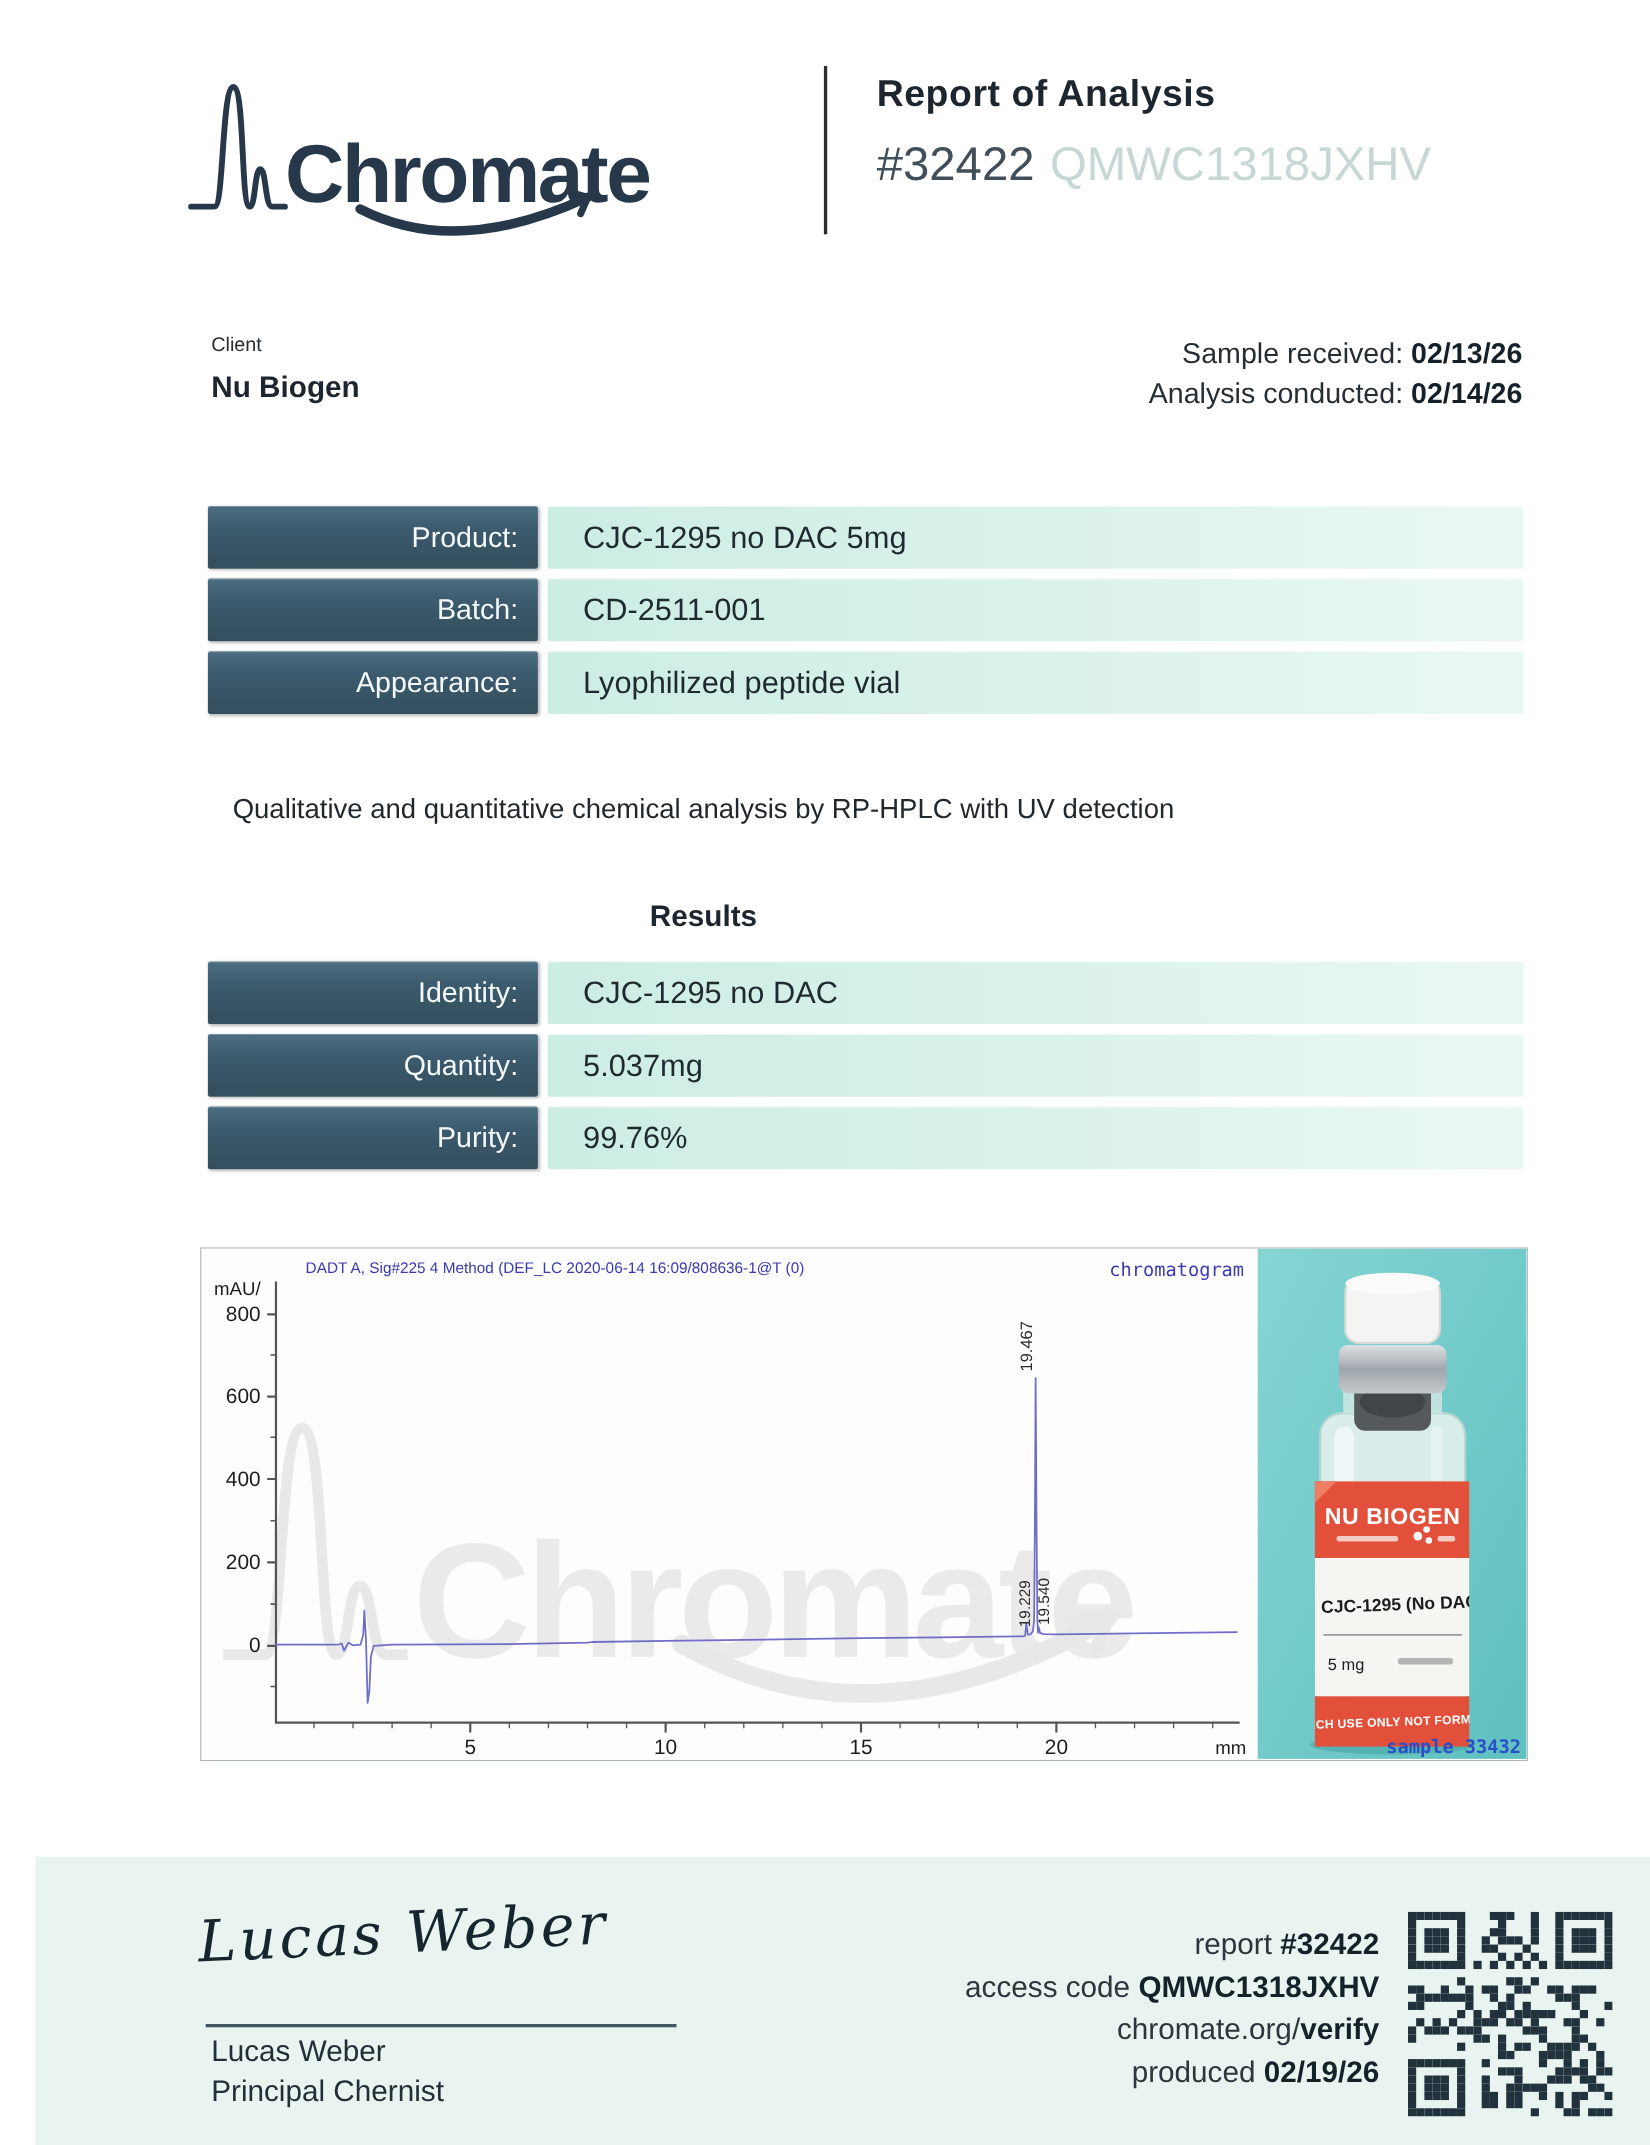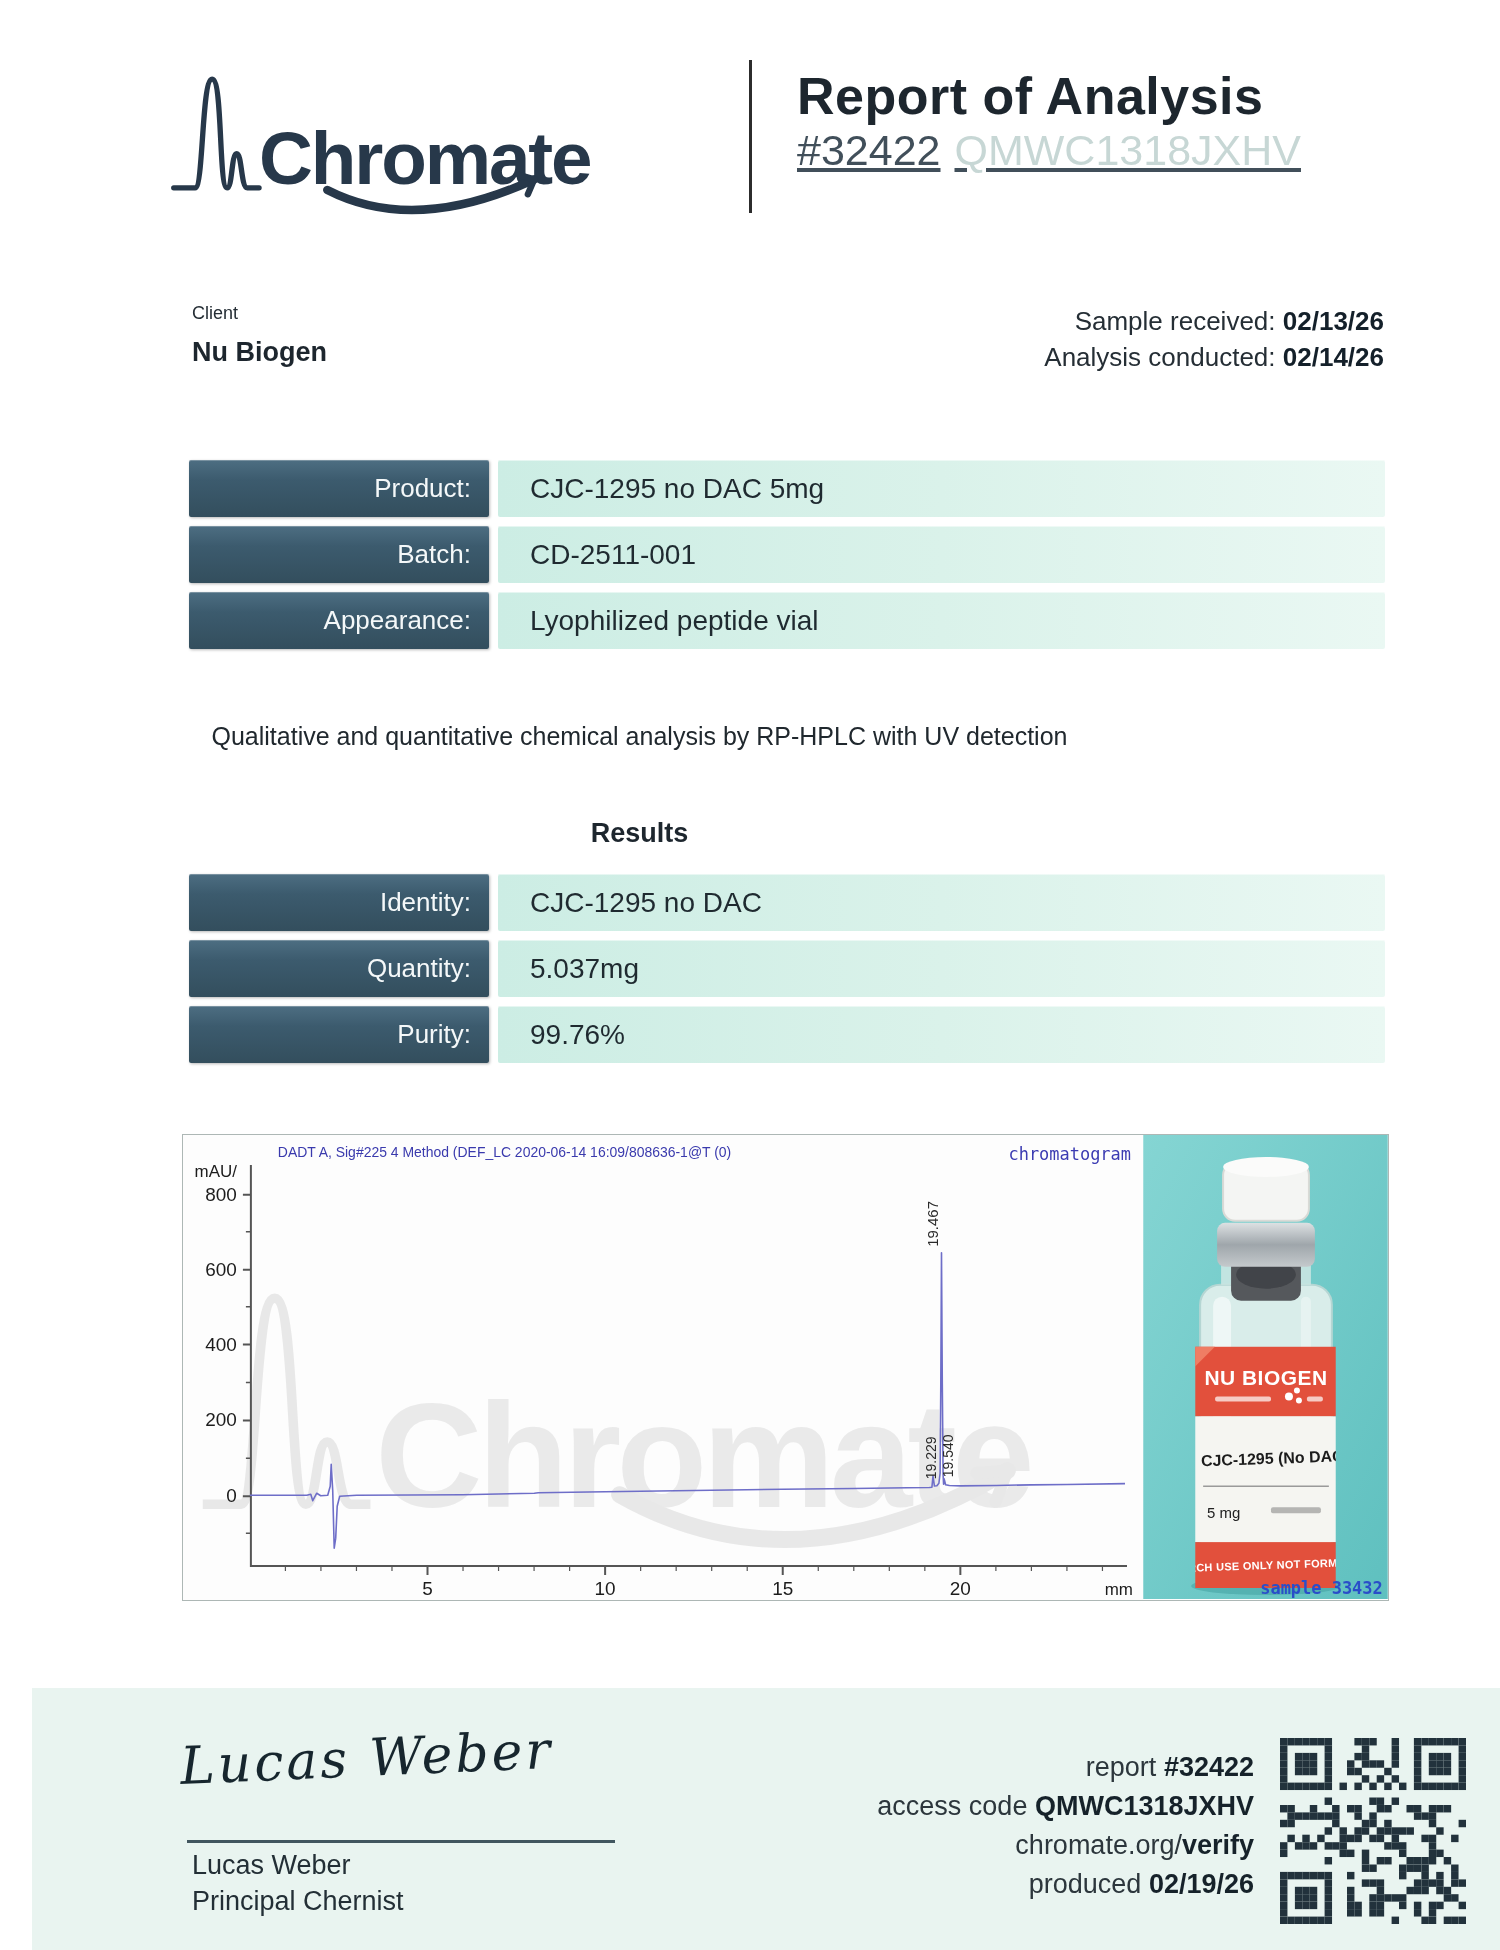--- a/index.html
+++ b/index.html
@@ -3,22 +3,22 @@
 <meta charset="utf-8">
 <style>
   * { margin:0; padding:0; box-sizing:border-box; }
   body { font-family:"Liberation Sans", sans-serif; background:#ffffff; }
   .page { position:relative; width:1500px; height:1950px; background:#ffffff; overflow:hidden;margin-left:32px; }
   .abs { position:absolute; }
 
   
   .brand-svg { left:135px; top:62px; width:470px; height:160px; }
   .hdr-divider { left:717px; top:60px; width:3px; height:153px; background:#2c2c2c; }
-  .hdr-title { left:765px; top:66px; font-size:52px; font-weight:bold; color:#1d262e; letter-spacing:0.5px; }
-  .hdr-sub { left:765px; top:126px; font-size:43px; color:#414f5a;text-decoration:underline; }
+  .hdr-title { left:765px; top:66px; font-size:34px; font-weight:bold; color:#1d262e; letter-spacing:0.5px; }
+  .hdr-sub { left:765px; top:126px; font-size:43px; color:#414f5a; }
   .hdr-sub .code { color:#c7d7d5; margin-left:14px; }
 
   
   .client-label { left:160px; top:303px; font-size:18px; color:#252e35; }
   .client-name  { left:160px; top:337px; font-size:27px; font-weight:bold; color:#1d262e; }
   .dates { right:148px; top:303px; text-align:right; font-size:26px; color:#252e35; line-height:36px; }
   .dates b { color:#14202a; }
 
   
   .ctable { left:157px; width:1196px;text-align:center; }

